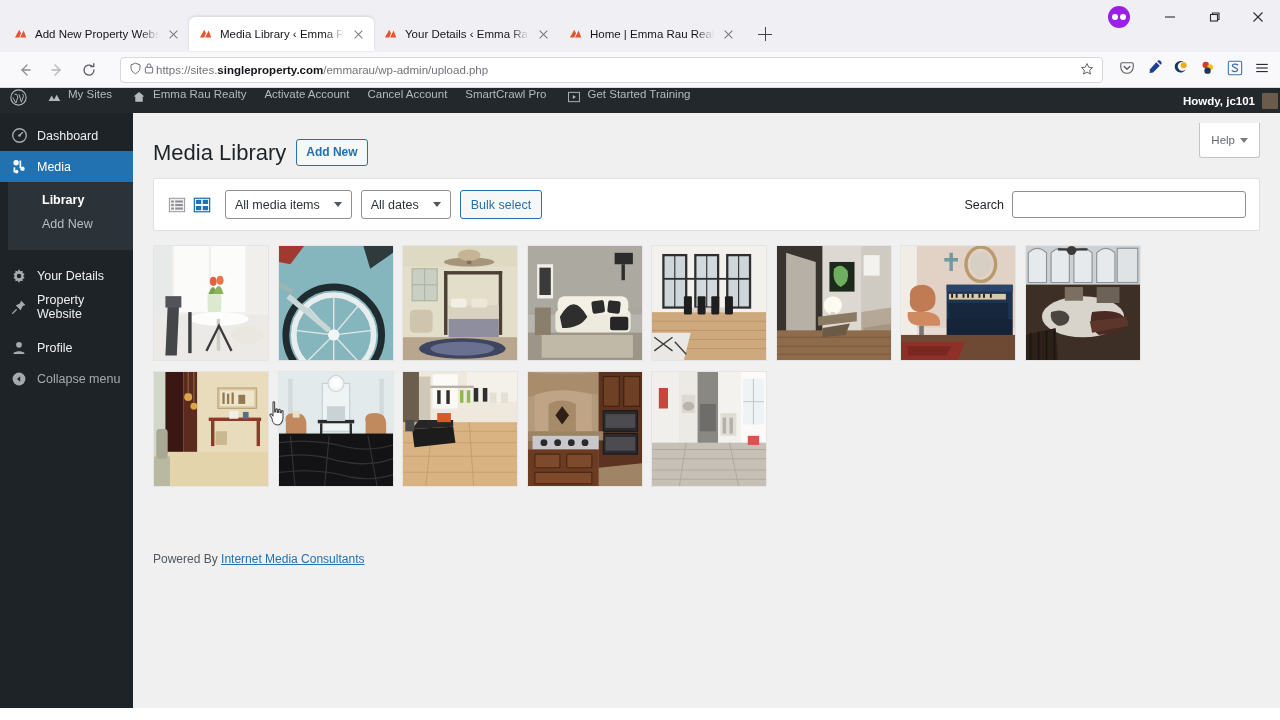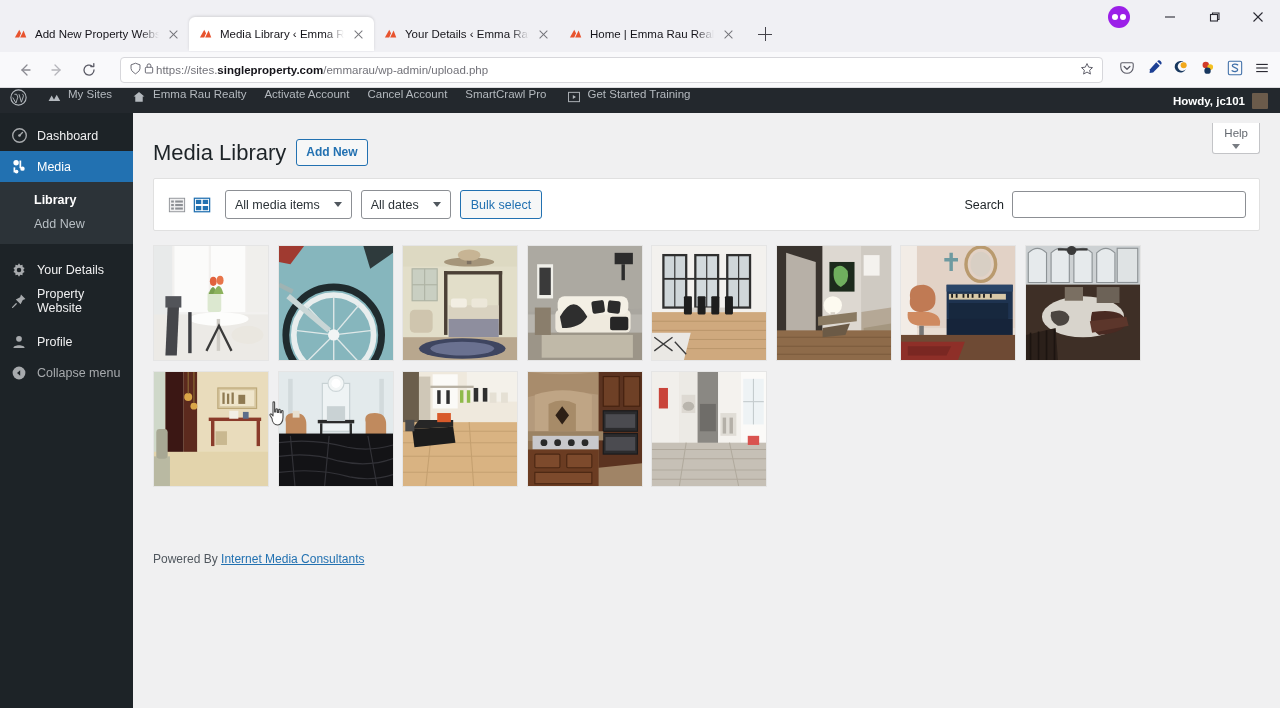--- a/index.html
+++ b/index.html
@@ -71,49 +71,49 @@
   .urlbar .urltext { flex: 1; color: #717178; white-space: nowrap; }
   .urlbar .urltext b { color: #15141a; font-weight: 700; }
   .toolbar-icons { display: flex; align-items: center; gap: 11px; padding-left: 6px; }
 
   
   .wp-adminbar {
     height: 25px; background: #23282d; display: flex; align-items: center;
     color: #b4b9be; font-size: 11.5px; position: relative;
   }
   .ab-item { display: flex; align-items: flex-start; gap: 5px; padding: 0 9px; height: 25px; }
-  .ab-right { position: absolute; right: 0; display: flex; align-items: center; height: 25px; padding-right: 12px; gap: 7px; }
+  .ab-right { position: absolute; right: 0; display: flex; align-items: center; height: 25px; padding-right: 2px; gap: 7px; }
   .ab-avatar { width: 16px; height: 16px; background: #6b5b4b; border-radius: 1px; }
 
   
   .wp-body { display: flex; height: 595px; background: #f0f0f1; }
 
   .wp-sidebar { width: 133px; background: #1d2327; flex: 0 0 133px; padding-top: 0; position: relative; }
   .menu-item {
     display: flex; align-items: center; gap: 9px; height: 31px; padding: 0 10px;
     color: #f0f0f1; font-size: 12.5px; position: relative;
   }
   .menu-item.current { background: #2271b1; color: #ffffff; font-weight: 400; }
   .menu-item.current::after {
     content: ""; position: absolute; right: -8px; top: 50%; transform: translateY(-50%);
     border-top: 8px solid transparent; border-bottom: 8px solid transparent;
     border-right: 8px solid #f0f0f1;
   }
-  .menu-sub { background: #2c3338; padding: 6px 0 8px 0; }
+  .menu-sub { background: #2c3338; padding: 6px 0 14px 0; margin-left: 8px; }
   .submenu-item { padding: 3px 10px 3px 34px; font-size: 12.5px; color: #b8bfc4; line-height: 18px; }
   .submenu-item.current { color: #fff; font-weight: 600; }
   .menu-sep { height: 10px; }
   .wp-icon { width: 18px; height: 18px; flex: 0 0 18px; display: flex; align-items: center; justify-content: center; }
 
   .wp-content { flex: 1; padding: 10px 20px 0 20px; position: relative; }
   .help-tab {
     position: absolute; right: 20px; top: 10px; background: #fff;
     border: 1px solid #c3c4c7; border-top: none; border-radius: 0 0 3px 3px;
-    padding: 4px 11px; font-size: 11.5px; color: #646970;
-    display: flex; align-items: center; gap: 5px; flex-direction: column;
+    padding: 11px 11px; font-size: 11.5px; color: #646970;
+    display: flex; align-items: center; gap: 5px;
   }
   .page-head { display: flex; align-items: center; gap: 10px; margin: 16px 0 12px 0; }
   .page-title { font-size: 22px; font-weight: 400; color: #1d2327; }
   .btn-addnew {
     font-size: 12px; color: #2271b1; border: 1px solid #2271b1; border-radius: 3px;
     padding: 3px 9px; background: #f6f7f7; font-weight: 600; line-height: 1.6;
   }
 
   .filter-bar {
     background: #fff; border: 1px solid #e0e0e0; border-radius: 2px;

